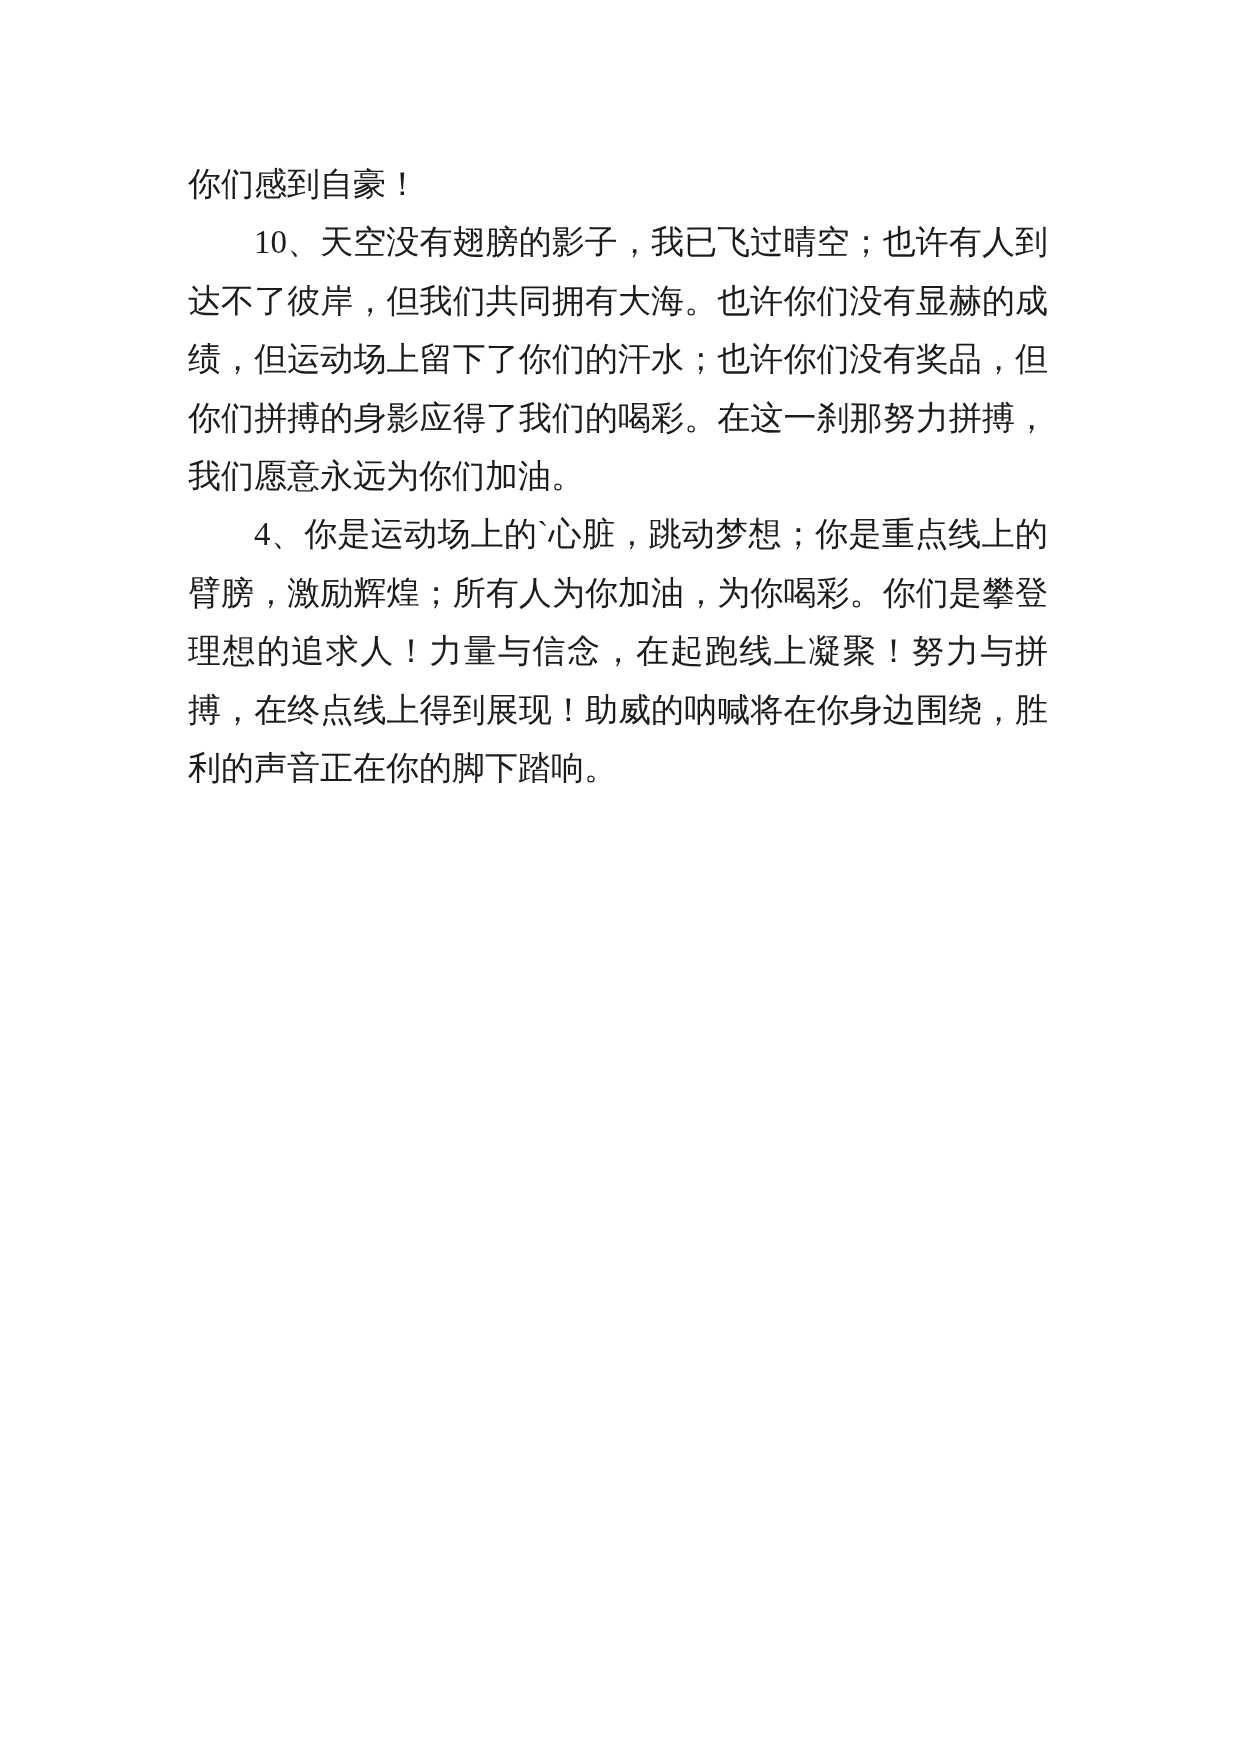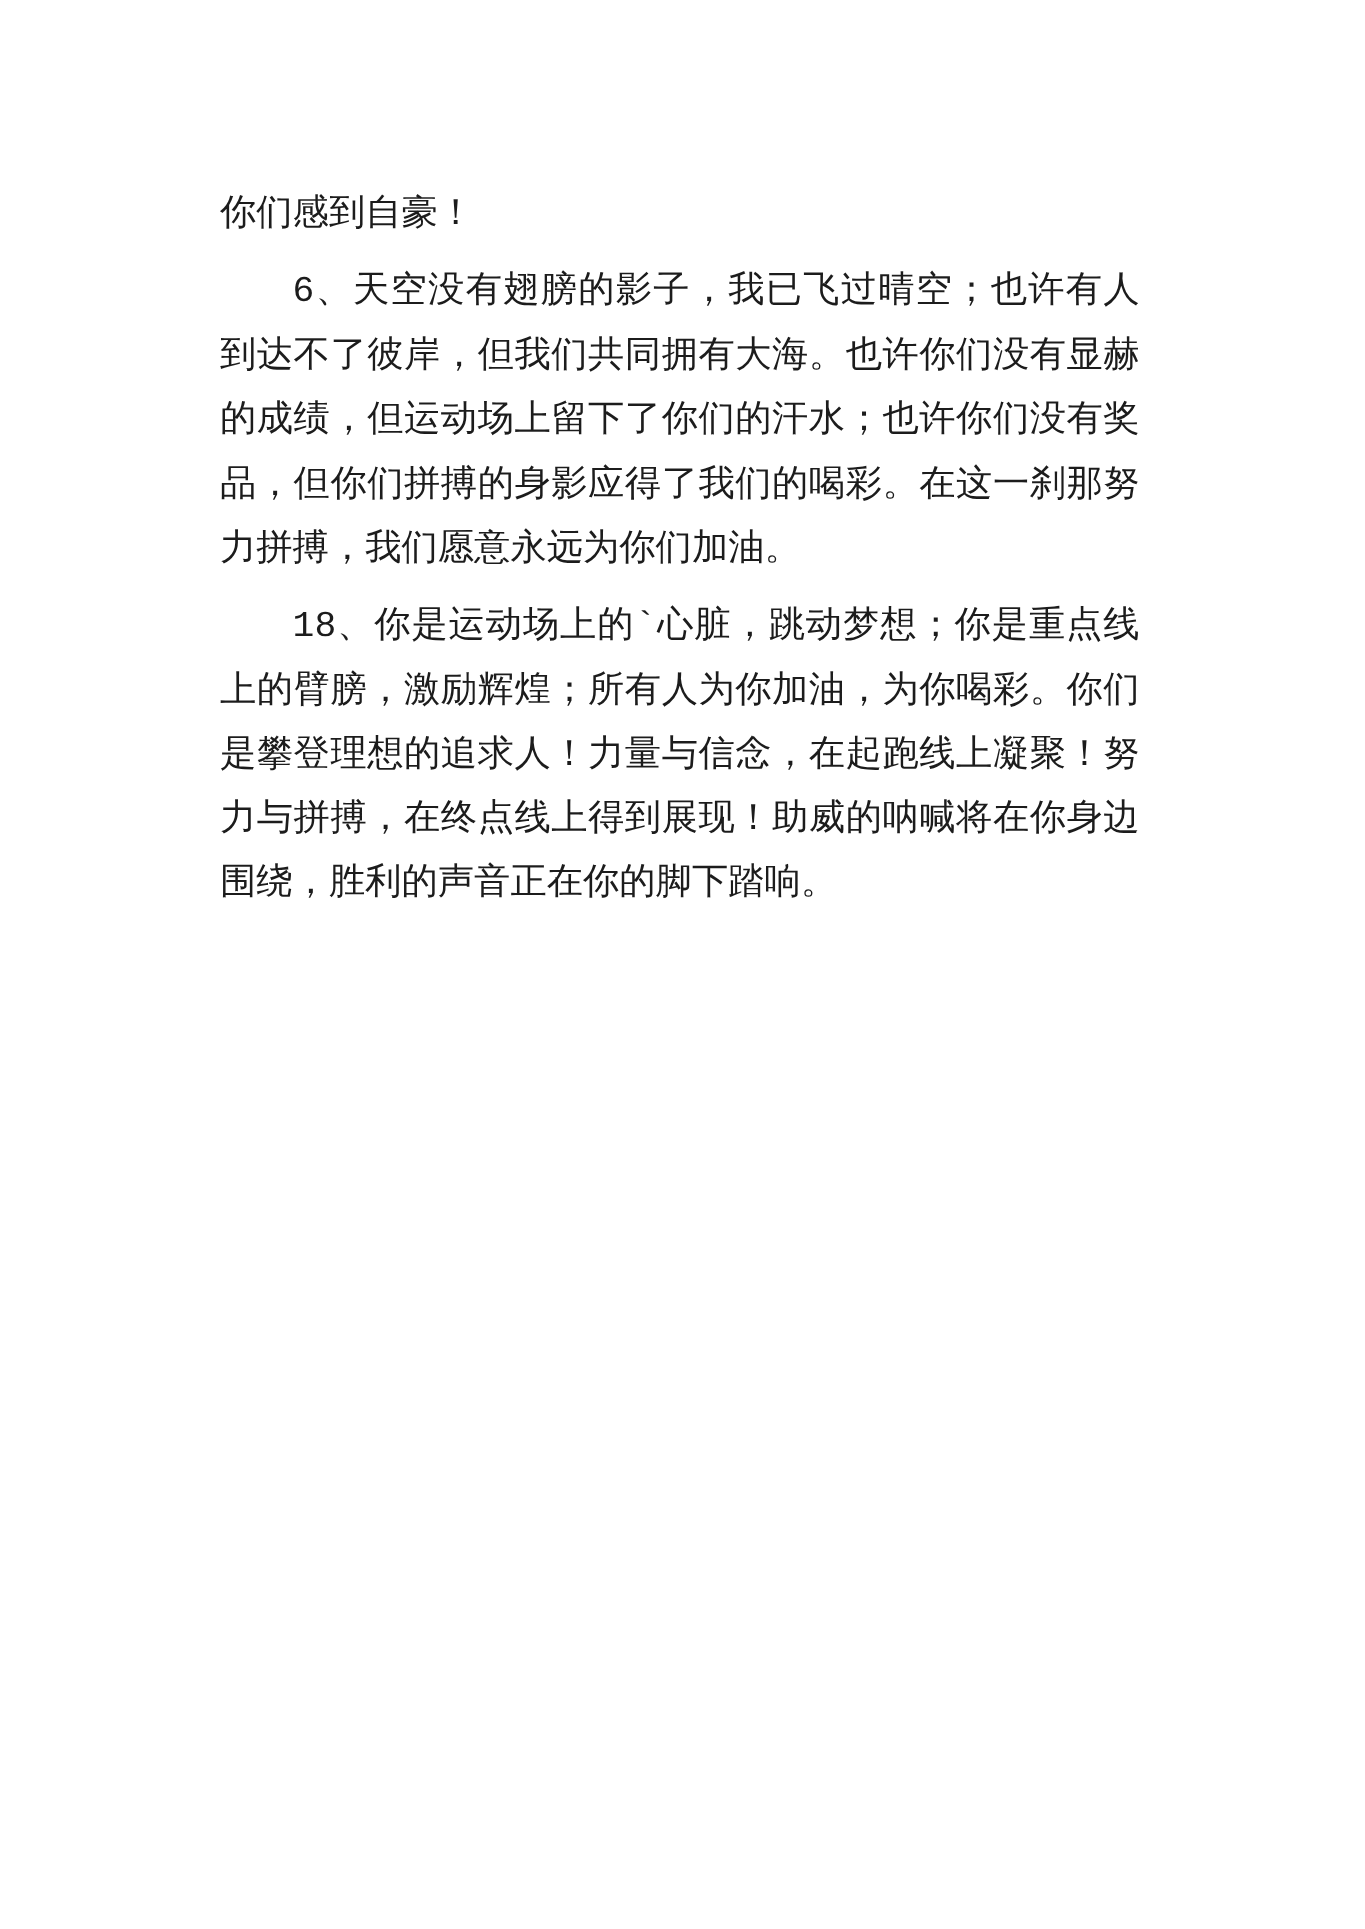--- a/index.html
+++ b/index.html
@@ -25,32 +25,31 @@
     top: 155px;
     width: 860px;
     color: #1c1c1c;
     font-size: 33px;
     line-height: 58.4px;
     font-weight: normal;
     text-align: justify;
     letter-spacing: 0;
   }
   .para {
-    margin: 12px;
+    margin: 0;
     padding: 0;
     text-indent: 2em;
     overflow-wrap: break-word;
-    font-family: Liberation Mono, monospace;
   }
   .para.no-indent {
     text-indent: 0;
   }
 </style>
 </head>
 <body>
 
 <div class="page">
   <div class="text-block">
     <p class="para no-indent">你们感到自豪！</p>
-    <p class="para">6、天空没有翅膀的影子，我已飞过晴空；也许有人到达不了彼岸，但我们共同拥有大海。也许你们没有显赫的成绩，但运动场上留下了你们的汗水；也许你们没有奖品，但你们拼搏的身影应得了我们的喝彩。在这一刹那努力拼搏，我们愿意永远为你们加油。</p>
-    <p class="para">18、你是运动场上的`心脏，跳动梦想；你是重点线上的臂膀，激励辉煌；所有人为你加油，为你喝彩。你们是攀登理想的追求人！力量与信念，在起跑线上凝聚！努力与拼搏，在终点线上得到展现！助威的呐喊将在你身边围绕，胜利的声音正在你的脚下踏响。</p>
+    <p class="para">10、天空没有翅膀的影子，我已飞过晴空；也许有人到达不了彼岸，但我们共同拥有大海。也许你们没有显赫的成绩，但运动场上留下了你们的汗水；也许你们没有奖品，但你们拼搏的身影应得了我们的喝彩。在这一刹那努力拼搏，我们愿意永远为你们加油。</p>
+    <p class="para">4、你是运动场上的`心脏，跳动梦想；你是重点线上的臂膀，激励辉煌；所有人为你加油，为你喝彩。你们是攀登理想的追求人！力量与信念，在起跑线上凝聚！努力与拼搏，在终点线上得到展现！助威的呐喊将在你身边围绕，胜利的声音正在你的脚下踏响。</p>
   </div>
 </div>
 
 </body></html>

